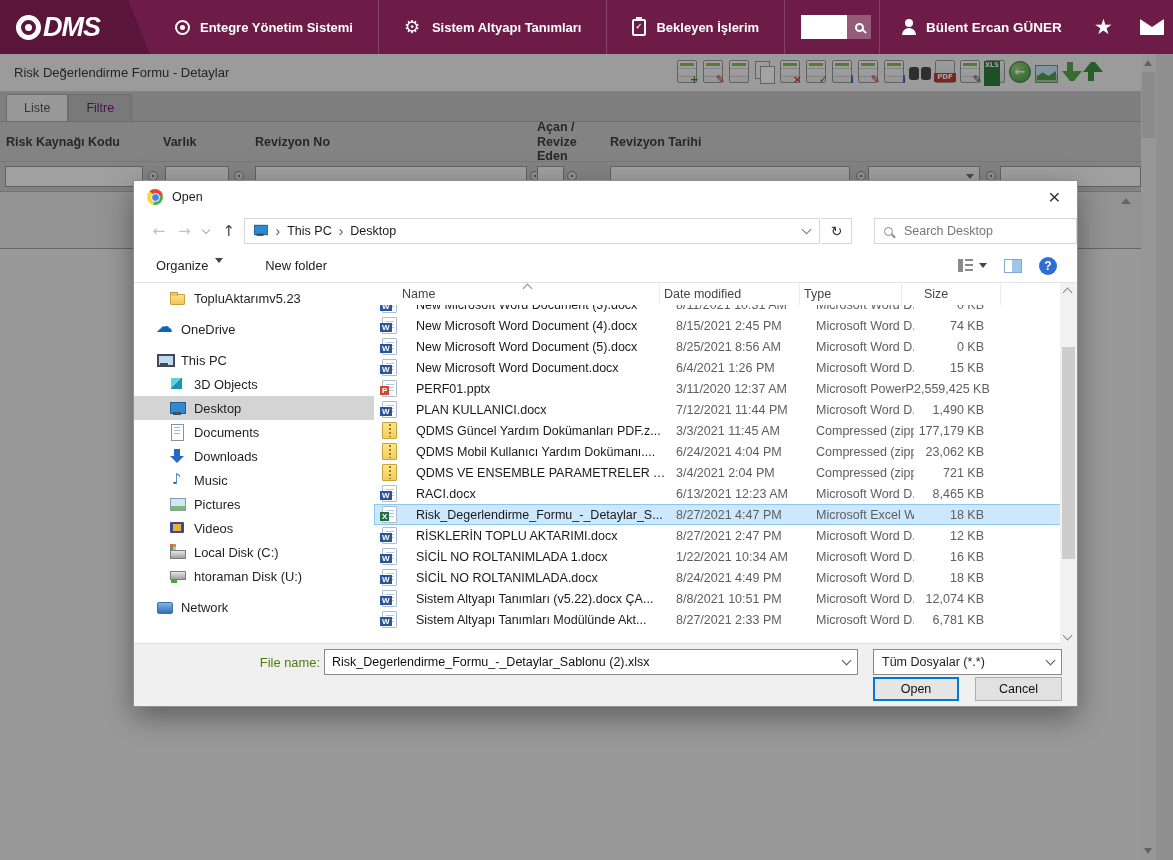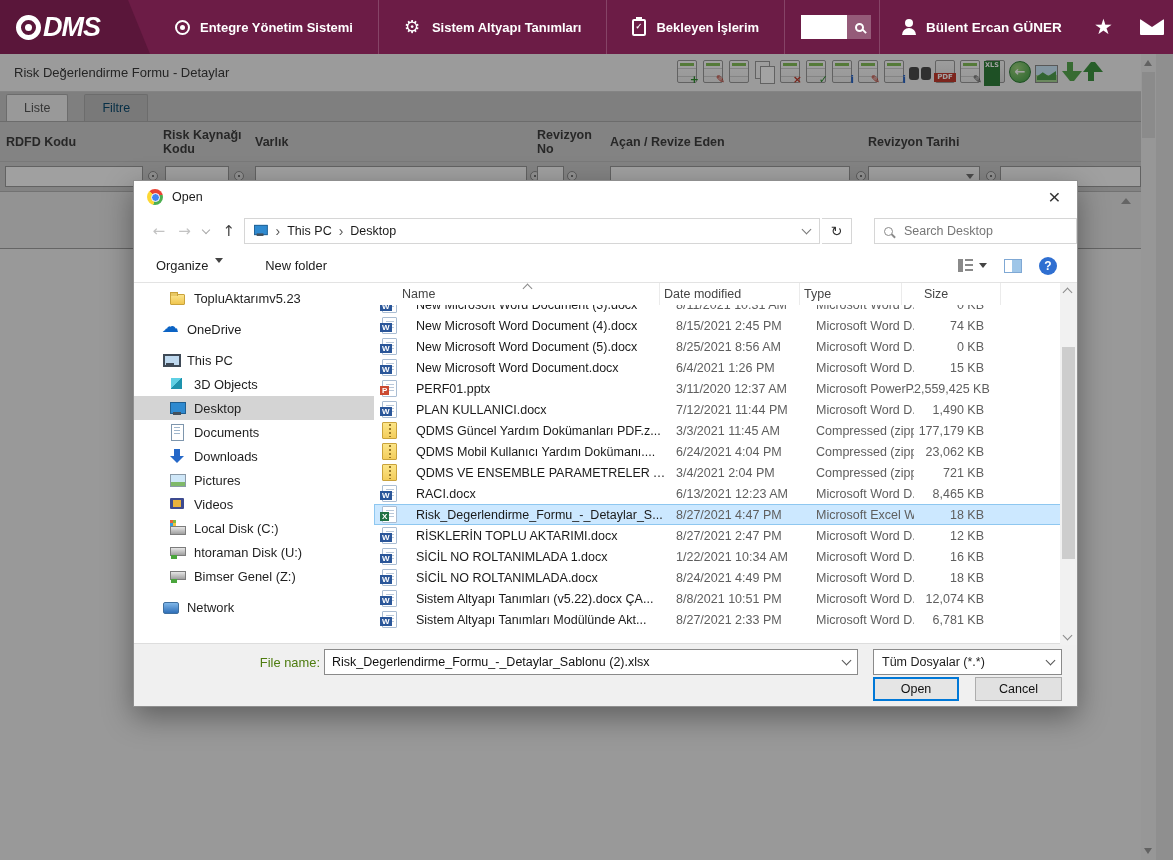--- a/index.html
+++ b/index.html
@@ -70,23 +70,23 @@
   .ic-arrowdown{width:17px;height:23px}
   .ic-arrowdown::before{content:"";position:absolute;left:5px;top:2px;width:6px;height:9px;background:#57a84f}
   .ic-arrowdown::after{content:"";position:absolute;left:0;top:11px;border-left:8px solid transparent;border-right:8px solid transparent;border-top:10px solid #57a84f}
   .ic-arrowup{width:17px;height:23px}
   .ic-arrowup::before{content:"";position:absolute;left:5px;bottom:2px;width:6px;height:9px;background:#3e9440}
   .ic-arrowup::after{content:"";position:absolute;left:0;bottom:11px;border-left:8px solid transparent;border-right:8px solid transparent;border-bottom:10px solid #3e9440}
 
   .ptabs{position:absolute;left:0;top:92px;width:1141px;height:30px;background:#c7c7c7;border-bottom:1px solid #a9a9a9;
     display:flex;align-items:flex-end;padding-left:6px;z-index:1}
   .tab{height:27px;line-height:26px;padding:0 17px;font-size:12.5px;border:1px solid #a9a9a9;border-bottom:none;
-    border-radius:2px 2px 0 0;margin-right:16px;cursor:pointer}
+    border-radius:2px 2px 0 0;margin-right:0;cursor:pointer}
   .tab.on{background:#efefef;color:#555}
-  .tab:not(.on){background:#bdbdbd;color:#0c4a6e}
+  .tab:not(.on){background:#bdbdbd;color:#701a75}
 
   .ghead{position:absolute;left:0;top:122px;width:1141px;height:40px;background:#cdcdcd;border-bottom:1px solid #bdbdbd;z-index:1;overflow:hidden}
   .ghead div{position:absolute;top:0;height:40px;display:flex;align-items:center;font-size:12.5px;font-weight:bold;color:#3e3e3e;line-height:1.15;cursor:pointer}
   .ghead div:nth-of-type(1){left:6px;width:150px}
   .ghead div:nth-of-type(2){left:163px;width:88px}
   .ghead div:nth-of-type(3){left:255px;width:275px}
   .ghead div:nth-of-type(4){left:537px;width:52px}
   .ghead div:nth-of-type(5){left:610px;width:252px}
   .ghead div:nth-of-type(6){left:868px;width:128px}
   .ghead div:nth-of-type(7){left:1003px;width:140px}
@@ -144,21 +144,21 @@
   .dtools-right{position:absolute;right:20px;display:flex;align-items:center;gap:17px}
   .viewgrp{display:flex;align-items:center;gap:6px;cursor:pointer}
   .ic-viewlist{width:15px;height:13px;border-left:5px solid #8a8a8a;
     background:repeating-linear-gradient(180deg,#8a8a8a 0 2px,transparent 2px 5px);background-position:right;background-size:8px 13px;background-repeat:no-repeat}
   .ic-pane{width:18px;height:14px;border:1px solid #7fa8d4;background:linear-gradient(90deg,#fff 0 45%,#9fc6e8 45% 100%);cursor:pointer}
   .ic-help{width:18px;height:18px;border-radius:50%;background:#2f6fd1;position:relative;cursor:pointer}
   .ic-help::before{content:"?";position:absolute;inset:0;color:#fff;font-size:12px;font-weight:bold;text-align:center;line-height:18px}
 
   .dbody{position:relative;height:362px}
   .dside{position:absolute;left:0;top:0;bottom:0;width:240px;overflow:hidden;padding-top:3px}
-  .side-item{height:24px;display:flex;align-items:center;gap:8px;padding-left:28px;font-size:12.9px;color:#1f1f1f;cursor:pointer;white-space:nowrap}
+  .side-item{height:24px;display:flex;align-items:center;gap:8px;padding-left:22px;font-size:12.9px;color:#1f1f1f;cursor:pointer;white-space:nowrap}
   .side-item.lvl1{padding-left:35px}
   .side-item.gap{margin-top:7px}
   .side-item.sel{background:#d4d4d4}
   .side-scroll{position:absolute;right:1px;top:0;bottom:0;width:11px;cursor:pointer}
   .side-thumb{position:absolute;right:1px;top:85px;width:8px;height:190px;background:#dcdcdc}
   .side-chev-dn{position:absolute;right:2px;bottom:4px;width:6px;height:6px;border-right:1.5px solid #8a8a8a;border-bottom:1.5px solid #8a8a8a;transform:rotate(45deg)}
 
   .sic{width:17px;height:16px;position:relative;flex:none;display:inline-block}
   .ic-folder::before{content:"";position:absolute;left:1px;top:4px;width:13px;height:9px;background:linear-gradient(#fbe38b,#f0c64f);border:1px solid #c9a23b;border-radius:1px}
   .ic-folder::after{content:"";position:absolute;left:1px;top:2px;width:6px;height:3px;background:#e8c864;border:1px solid #c9a23b;border-bottom:none}
@@ -307,23 +307,20 @@
     <span class="ti ic-arrowup tc-green" data-glyph=""></span>
   </div>
 <div class="ptabs">
 
     <div class="tab on">Liste</div>
 
     <div class="tab">Filtre</div>
   </div>
 <div class="ghead">
 
-    <div>
-      <span>RDFD Kodu</span>
-    </div>
 
     <div>
       <span>Risk Kaynağı Kodu</span>
     </div>
 
     <div>
       <span>Varlık</span>
     </div>
 
     <div>
@@ -444,20 +441,24 @@
         <div class="side-item lvl1">
           <span class="sic ic-documents"></span>
           <span>Documents</span>
         </div>
 
         <div class="side-item lvl1">
           <span class="sic ic-download"></span>
           <span>Downloads</span>
         </div>
 
+        <div class="side-item lvl1">
+          <span class="sic ic-music"></span>
+          <span>Music</span>
+        </div>
 
         <div class="side-item lvl1">
           <span class="sic ic-pictures"></span>
           <span>Pictures</span>
         </div>
 
         <div class="side-item lvl1">
           <span class="sic ic-videos"></span>
           <span>Videos</span>
         </div>
@@ -465,24 +466,20 @@
         <div class="side-item lvl1">
           <span class="sic ic-disk"></span>
           <span>Local Disk (C:)</span>
         </div>
 
         <div class="side-item lvl1">
           <span class="sic ic-netdisk"></span>
           <span>htoraman Disk (U:)</span>
         </div>
 
-        <div class="side-item lvl1">
-          <span class="sic ic-netdisk"></span>
-          <span>Bimser Genel (Z:)</span>
-        </div>
 
         <div class="side-item gap">
           <span class="sic ic-network"></span>
           <span>Network</span>
         </div>
       </div>
     <div class="side-scroll">
       <span class="side-thumb"></span>
       <span class="side-chev-dn"></span>
     </div>

